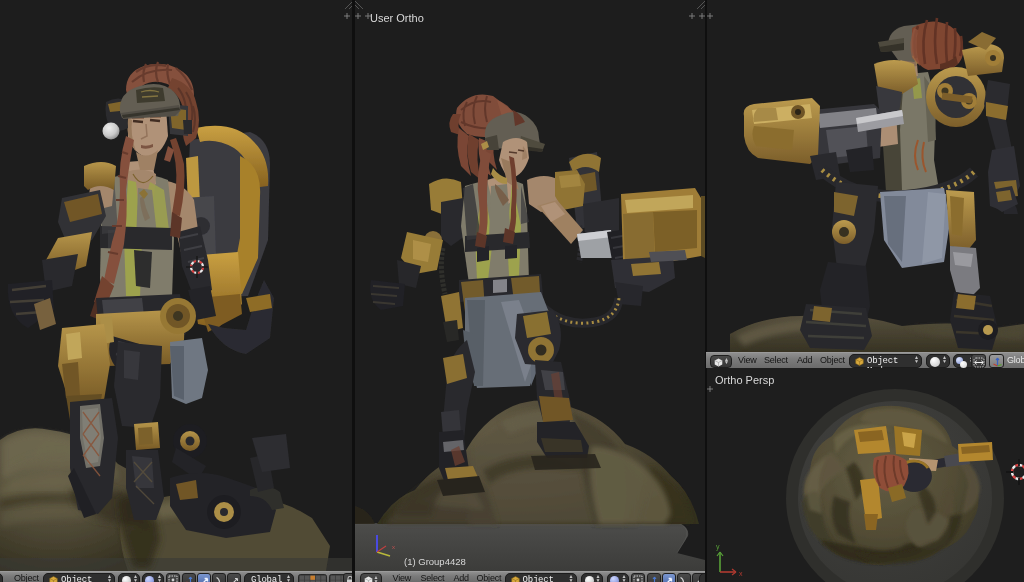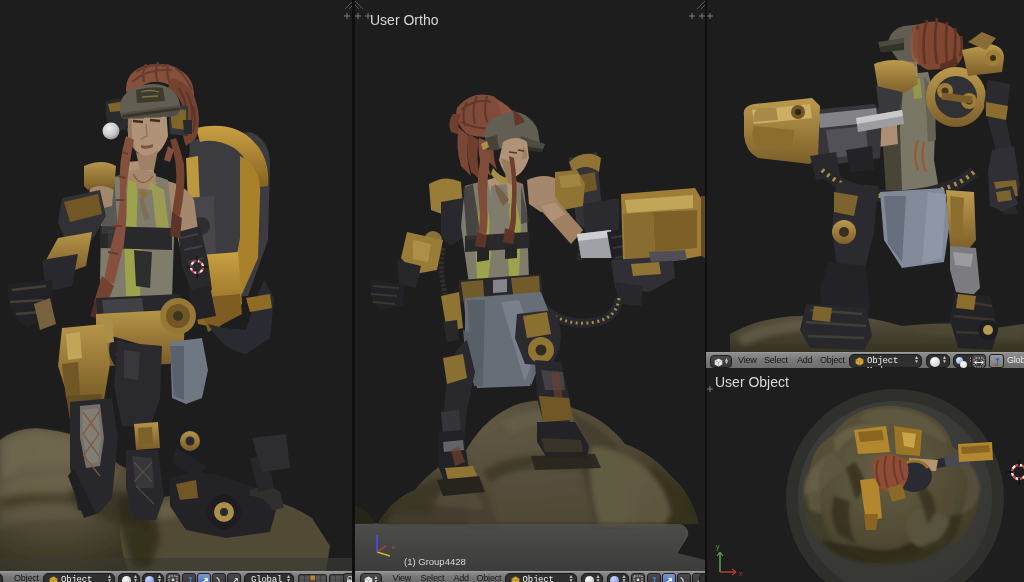--- a/index.html
+++ b/index.html
@@ -1,19 +1,19 @@
 <!DOCTYPE html>
 <html><head>
 <meta charset="utf-8">
 <style>
   html,body{margin:0;padding:0;background:#111;-webkit-font-smoothing:antialiased;}
   #screen{position:relative;width:1024px;height:582px;overflow:hidden;background:#1d1d1d;transform:translateZ(0);
     font-family:"Liberation Sans",sans-serif;}
   .abs{position:absolute;}
-  .vplabel{position:absolute;color:#d8d8d8;font-size:14px;letter-spacing:0;}
+  .vplabel{position:absolute;color:#d8d8d8;font-size:11px;letter-spacing:0;}
   .hdr{position:absolute;background:linear-gradient(#8f8f8f,#7b7b7b 40%,#6c6c6c);
        border-top:1px solid #9a9a9a;box-sizing:border-box;}
   .hdr .menu{position:absolute;top:2px;color:#151515;font-size:9px;letter-spacing:-0.2px;}
   .btn{position:absolute;background:#2f2f2f;border:1px solid #1c1c1c;border-radius:5px;
        box-sizing:border-box;color:#ededed;font-size:9px;letter-spacing:-0.2px;font-family:Liberation Mono, monospace;}
   .sq{position:absolute;box-sizing:border-box;border:1px solid #1f1f1f;background:linear-gradient(#4a4a4a,#353535);border-radius:3px;}
   .updn{position:absolute;width:7px;color:#c5c5c5;font-size:5px;line-height:3.5px;text-align:center;}
 </style>
 </head>
 <body>
@@ -568,21 +568,21 @@
     </g>
     <g stroke="#9a9a9a" opacity="0.75" fill="none">
       <path d="M4 18 L4 24 M1 21 L7 21"></path>
     </g>
   </svg>
 
   <div class="abs" style="left:352px;top:0;width:2.5px;height:582px;background:#0f0f0f"></div>
   <div class="abs" style="left:704.5px;top:0;width:2px;height:582px;background:#0f0f0f"></div>
 
   <div class="vplabel" style="left:370px;top:12px">User Ortho</div>
-  <div class="vplabel" style="left:715px;top:374px">User Object</div>
+  <div class="vplabel" style="left:715px;top:374px">Ortho Persp</div>
   <div class="vplabel" style="left:404px;top:556px;font-size:9.5px">(1) Group4428</div>
 
 <div id="hdrL" class="hdr" style="left:0;top:571px;width:352px;height:11px;overflow:hidden">
     <div class="btn" style="left:-12px;top:1px;width:15px;height:14px"></div>
     <div class="menu" style="left:14px;top:1px">Object</div>
     <div class="btn" style="left:43px;top:1px;width:72px;height:14px">
       <svg class="abs" style="left:5px;top:2px" width="9" height="9" viewBox="0 0 10 10">
           <path d="M5 0.5 9.2 2.8 9.2 7.2 5 9.5 0.8 7.2 0.8 2.8Z" fill="#d8a83c" stroke="#8a6a1c" stroke-width=".6"></path>
           <path d="M0.8 2.8 5 5 9.2 2.8 M5 5 5 9.5" stroke="#8a6a1c" stroke-width=".6" fill="none"></path>
         </svg>

